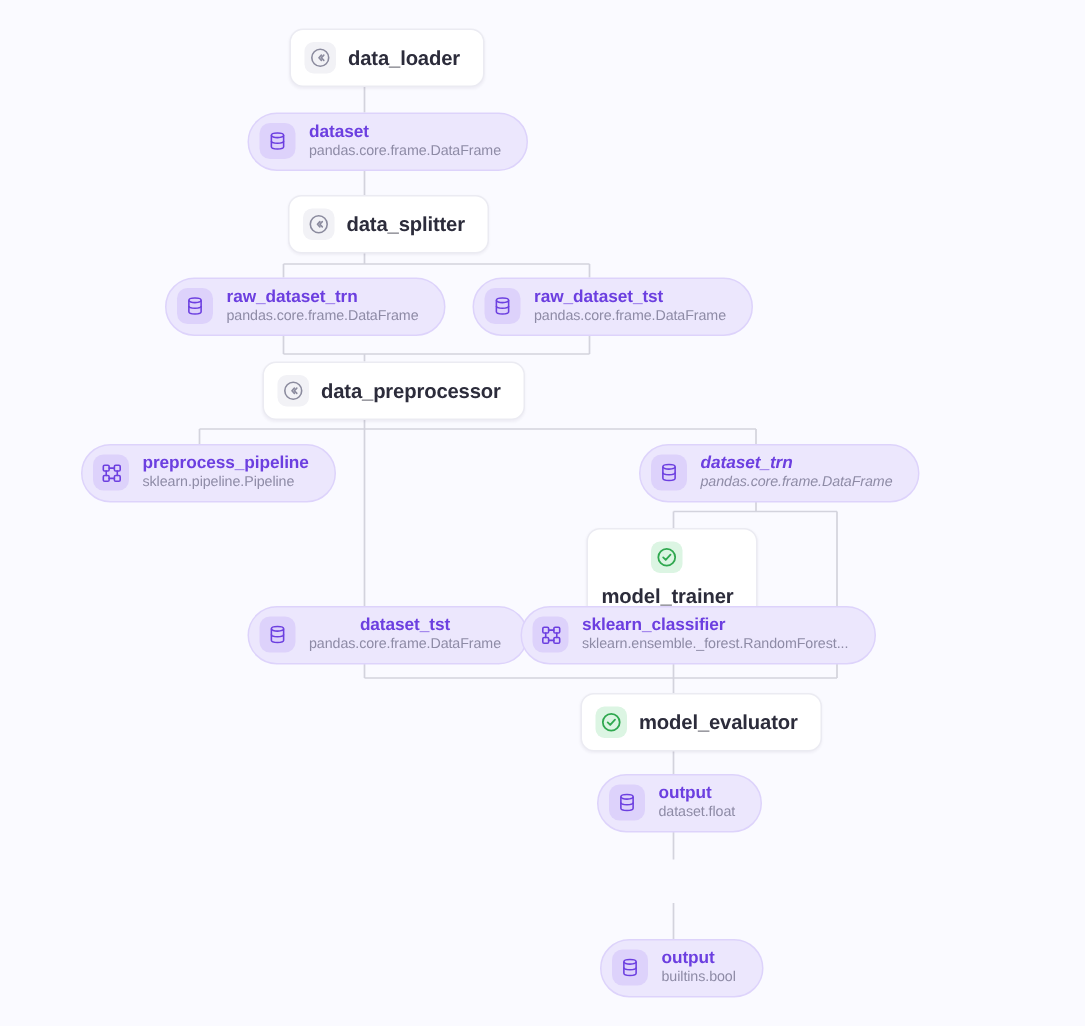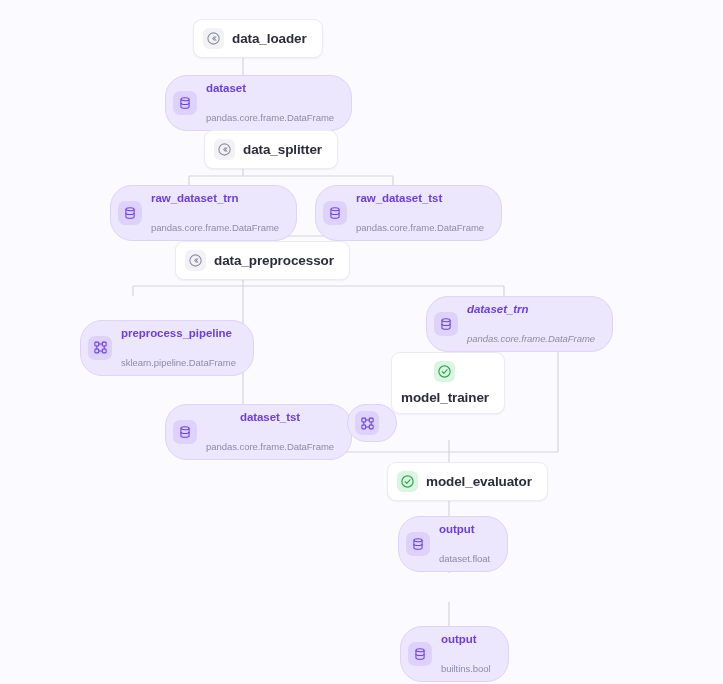--- a/index.html
+++ b/index.html
@@ -75,21 +75,21 @@
   .art-chip {
     width: 24px;
     height: 24px;
     border-radius: 7px;
     background: #ddd2fb;
     display: flex;
     align-items: center;
     justify-content: center;
     flex: 0 0 auto;
   }
-  .art-text { display: flex; flex-direction: column; gap: 18px; line-height: 1.12; }
+  .art-text { display: flex; flex-direction: column; gap: 1px; line-height: 1.12; }
   .art-name {
     font-size: 11.5px;
     font-weight: bold;
     color: #6c3fe0;
     letter-spacing: -0.05px;
   }
   .art-type {
     font-size: 9.5px;
     color: #8e8ba6;
     letter-spacing: -0.05px;
@@ -161,21 +161,21 @@
         <path d="M5 5.5 V18.5 C5 19.9 8.1 21.1 12 21.1 C15.9 21.1 19 19.9 19 18.5 V5.5"></path>
         <path d="M5 12 C5 13.4 8.1 14.6 12 14.6 C15.9 14.6 19 13.4 19 12"></path>
       </svg>
     </span>
     <span class="art-text">
       <span class="art-name">dataset</span>
       <span class="art-type">pandas.core.frame.DataFrame</span>
     </span>
   </div>
 
-  <div class="step-node" style="left:204px; top:130px;">
+  <div class="step-node" style="left:192px; top:130px;">
     <span class="chip chip-gray">
       <svg width="15" height="15" viewBox="0 0 24 24" fill="none" stroke="#8b8b9e" stroke-width="1.7">
         <circle cx="12" cy="12" r="9"></circle>
         <path d="M13.2 9.2 L10.6 12 L13.2 14.8 M15.8 9.2 L13.2 12 L15.8 14.8" stroke-linecap="round" stroke-linejoin="round"></path>
       </svg>
     </span>
     <span class="step-label">data_splitter</span>
   </div>
 
   <div class="artifact-node" style="left:110px; top:185px;">
@@ -209,33 +209,33 @@
   <div class="step-node" style="left:175px; top:241px;">
     <span class="chip chip-gray">
       <svg width="15" height="15" viewBox="0 0 24 24" fill="none" stroke="#8b8b9e" stroke-width="1.7">
         <circle cx="12" cy="12" r="9"></circle>
         <path d="M13.2 9.2 L10.6 12 L13.2 14.8 M15.8 9.2 L13.2 12 L15.8 14.8" stroke-linecap="round" stroke-linejoin="round"></path>
       </svg>
     </span>
     <span class="step-label">data_preprocessor</span>
   </div>
 
-  <div class="artifact-node" style="left:80px; top:296px;margin-top:24px;">
+  <div class="artifact-node" style="left:54px; top:296px;">
     <span class="art-chip">
       <svg width="15" height="15" viewBox="0 0 24 24" fill="none" stroke="#6c3fe0" stroke-width="1.7">
         <rect x="3" y="3.4" width="6.2" height="6.2" rx="1.4"></rect>
         <rect x="14.8" y="3.4" width="6.2" height="6.2" rx="1.4"></rect>
         <rect x="3" y="14.4" width="6.2" height="6.2" rx="1.4"></rect>
         <rect x="14.8" y="14.4" width="6.2" height="6.2" rx="1.4"></rect>
         <path d="M9.2 6.5 H14.8 M6.1 9.6 V14.4 M17.9 9.6 V14.4 M9.2 17.5 H14.8" stroke-linecap="round"></path>
       </svg>
     </span>
     <span class="art-text">
       <span class="art-name">preprocess_pipeline</span>
-      <span class="art-type">sklearn.pipeline.DataFrame</span>
+      <span class="art-type">sklearn.pipeline.Pipeline</span>
     </span>
   </div>
 
   <div class="artifact-node" style="left:426px; top:296px;font-style:italic;">
     <span class="art-chip">
       <svg width="14" height="14" viewBox="0 0 24 24" fill="none" stroke="#6c3fe0" stroke-width="1.8">
         <ellipse cx="12" cy="5.5" rx="7" ry="2.6"></ellipse>
         <path d="M5 5.5 V18.5 C5 19.9 8.1 21.1 12 21.1 C15.9 21.1 19 19.9 19 18.5 V5.5"></path>
         <path d="M5 12 C5 13.4 8.1 14.6 12 14.6 C15.9 14.6 19 13.4 19 12"></path>
       </svg>
@@ -273,20 +273,24 @@
   <div class="artifact-node" style="left:347px; top:404px;">
     <span class="art-chip">
       <svg width="15" height="15" viewBox="0 0 24 24" fill="none" stroke="#6c3fe0" stroke-width="1.7">
         <rect x="3" y="3.4" width="6.2" height="6.2" rx="1.4"></rect>
         <rect x="14.8" y="3.4" width="6.2" height="6.2" rx="1.4"></rect>
         <rect x="3" y="14.4" width="6.2" height="6.2" rx="1.4"></rect>
         <rect x="14.8" y="14.4" width="6.2" height="6.2" rx="1.4"></rect>
         <path d="M9.2 6.5 H14.8 M6.1 9.6 V14.4 M17.9 9.6 V14.4 M9.2 17.5 H14.8" stroke-linecap="round"></path>
       </svg>
     </span>
+    <span class="art-text">
+      <span class="art-name">sklearn_classifier</span>
+      <span class="art-type">sklearn.ensemble._forest.RandomForest...</span>
+    </span>
   </div>
 
   <div class="step-node" style="left:387px; top:462px;text-align:center;">
     <span class="chip chip-green">
       <svg width="15" height="15" viewBox="0 0 24 24" fill="none" stroke="#2fa84f" stroke-width="1.9">
         <circle cx="12" cy="12" r="9"></circle>
         <path d="M8.2 12.2 L10.9 14.9 L16 9.3" stroke-linecap="round" stroke-linejoin="round"></path>
       </svg>
     </span>
     <span class="step-label">model_evaluator</span>

